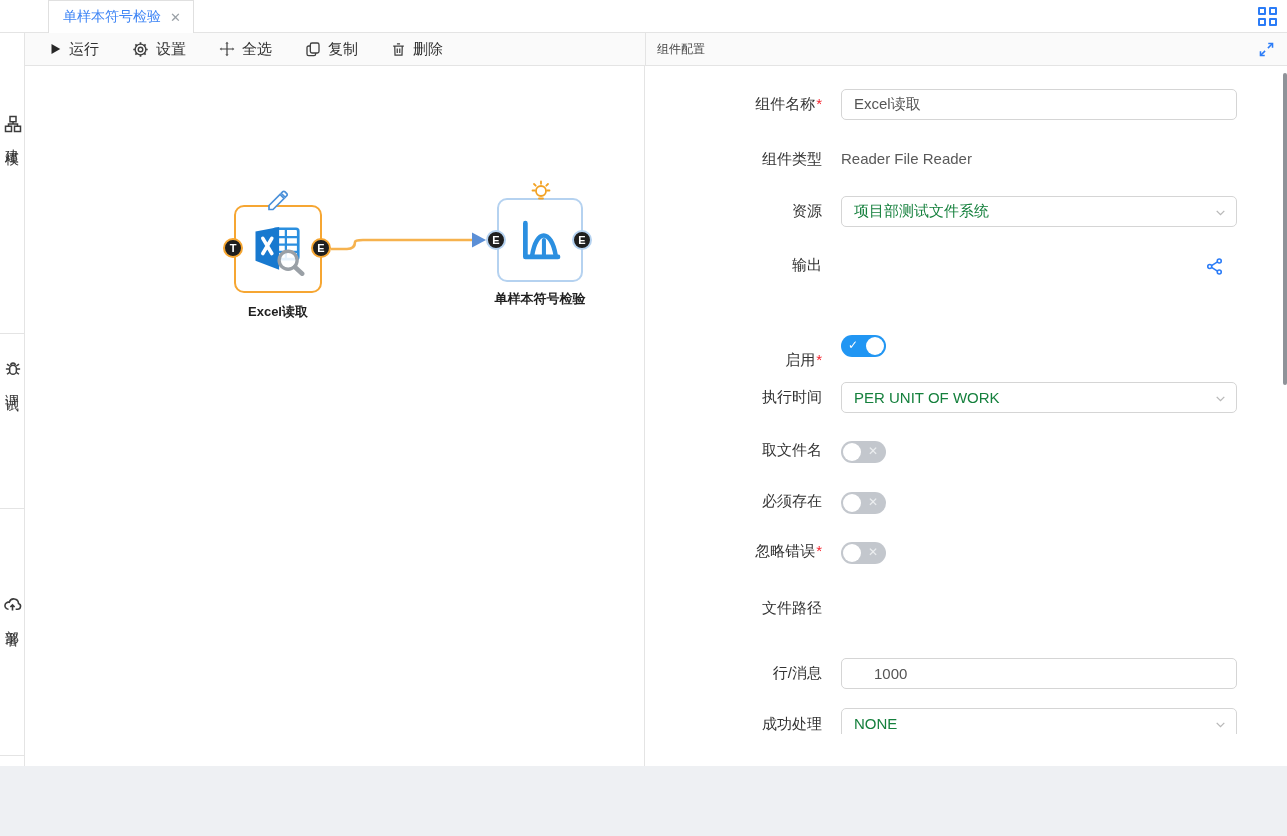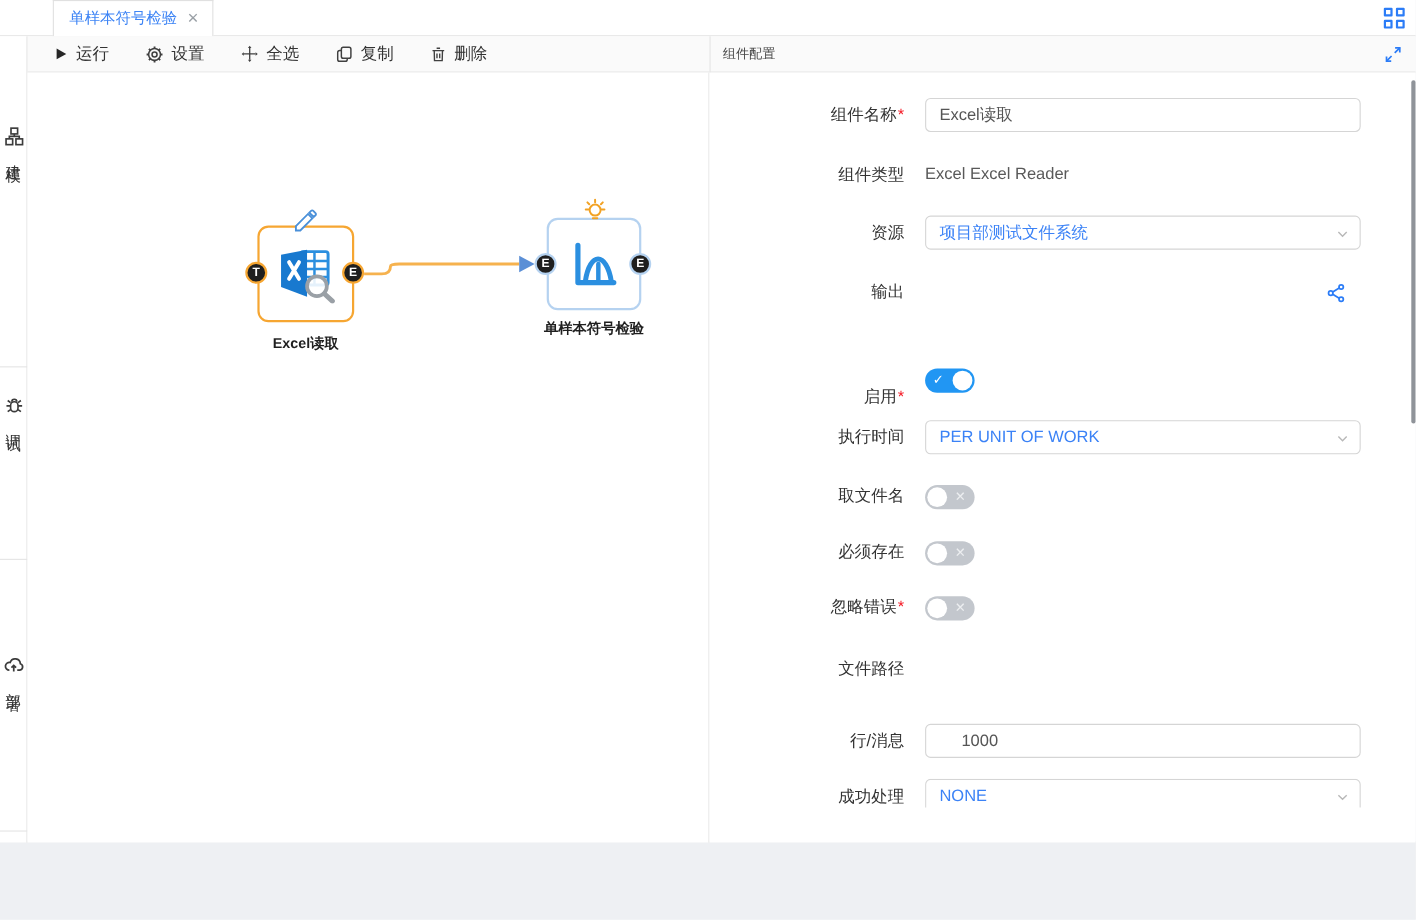--- a/index.html
+++ b/index.html
@@ -54,21 +54,21 @@
   .conn { position:absolute; left:0; top:0; pointer-events:none; }
 
   
   .panel-body { position:absolute; left:645px; top:66px; width:642px; height:700px; background:#fff; overflow:hidden; }
   .f-label { position:absolute; right:465px; white-space:nowrap; font-size:15px; color:#333; text-align:right; }
   .req { color:#f5222d; margin-left:1px; }
   .f-text { position:absolute; left:196px; font-size:15px; color:#595959; }
   .inp { position:absolute; left:196px; width:396px; height:31px; border:1px solid #d5d5d5; border-radius:5px;
     padding:0 12px; font-size:15px; color:#555; background:#fff; font-family:inherit; }
   .sel { position:absolute; left:196px; width:396px; height:31px; border:1px solid #d5d5d5; border-radius:5px;
-    background:#fff; display:flex; align-items:center; padding:0 30px 0 12px; font-size:15px; color:#3b82f6; cursor:pointer; }
+    background:#fff; display:flex; align-items:center; padding:0 30px 0 12px; font-size:15px; color:#15803d; cursor:pointer; }
   .sel .chev { position:absolute; right:9px; top:9px; }
   .sel-txt { overflow:hidden; white-space:nowrap; }
   .toggle { position:absolute; left:196px; width:45px; height:22px; border-radius:11px; cursor:pointer; }
   .t-on { background:#2196f3; }
   .t-off { background:#c3c7cd; }
   .knob { position:absolute; top:2px; width:18px; height:18px; border-radius:50%; background:#fff; }
   .t-on .knob { right:2px; } .t-off .knob { left:2px; }
   .t-glyph { position:absolute; top:3px; font-size:12px; font-weight:bold; color:#fff; }
   .t-on .t-glyph { left:7px; } .t-off .t-glyph { right:8px; color:#eceef0; }
   .filebox { position:absolute; left:196px; top:524px; width:396px; height:38px; border:1px solid #d5d5d5;
@@ -228,21 +228,21 @@
     <div class="panel-body">
 
       <div class="f-label" style="top:29px;">
         <span>组件名称</span><span class="req">*</span>
       </div>
       <input class="inp" style="top: 23px;" value="Excel读取">
 
       <div class="f-label" style="top:84px;">
         <span>组件类型</span>
       </div>
-      <div class="f-text" style="top:84px;">Excel Excel Reader</div>
+      <div class="f-text" style="top:84px;">Reader File Reader</div>
 
       <div class="f-label" style="top:136px;">
         <span>资源</span>
       </div>
       <div class="sel" style="top:130px;">
         <span class="sel-txt">项目部测试文件系统</span>
         <svg class="chev" width="13" height="13" viewBox="0 0 24 24" fill="none" stroke="#b8b8b8" stroke-width="2.4">
             <path d="M5 9l7 7 7-7"></path>
           </svg>
       </div>

